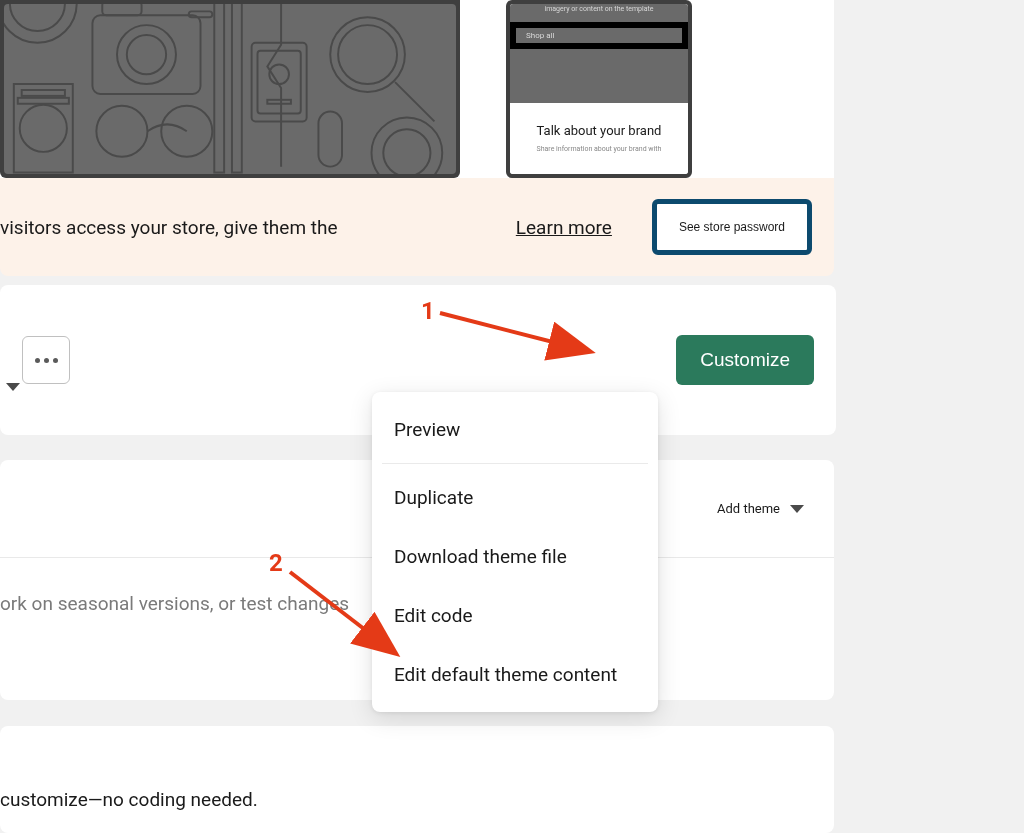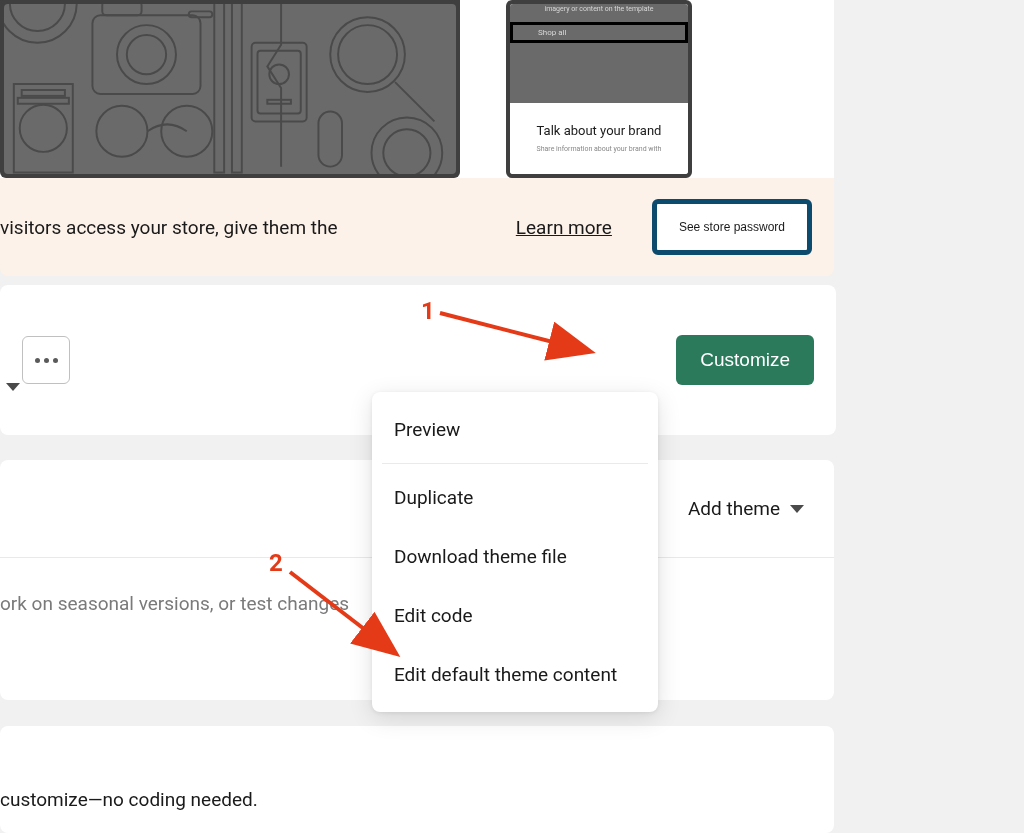--- a/index.html
+++ b/index.html
@@ -68,24 +68,24 @@
       justify-content: flex-start;
       padding-top: 2px;
     }
     .mobile-top-text {
       color: #d8d8d8;
       font-size: 7px;
       text-align: center;
       line-height: 1.1;
     }
     .mobile-top-btn {
-      border: 3px solid #000000;
+      border: 6px solid #000000;
       color: #d8d8d8;
       font-size: 8px;
-      padding: 3px 25px;
+      padding: 3px 10px;
       margin-top: 8px;
     }
     .mobile-bottom {
       background: #fff;
       height: 42%;
       width: 100%;
       display: flex;
       flex-direction: column;
       align-items: center;
       justify-content: center;
@@ -206,21 +206,21 @@
     }
     .card2-top {
       height: 98px;
       display: flex;
       align-items: center;
       justify-content: flex-end;
       padding: 0 30px;
       border-bottom: 1px solid #e9e9e9;
     }
     .add-theme {
-      font-size: 19px;
+      font-size: 13px;
       color: #1a1a1a;
       display: flex;
       align-items: center;
       gap: 10px;
       cursor: pointer;
     }
     .card2-body {
       display: flex;
       align-items: center;
       padding: 34px 0 0 0;

